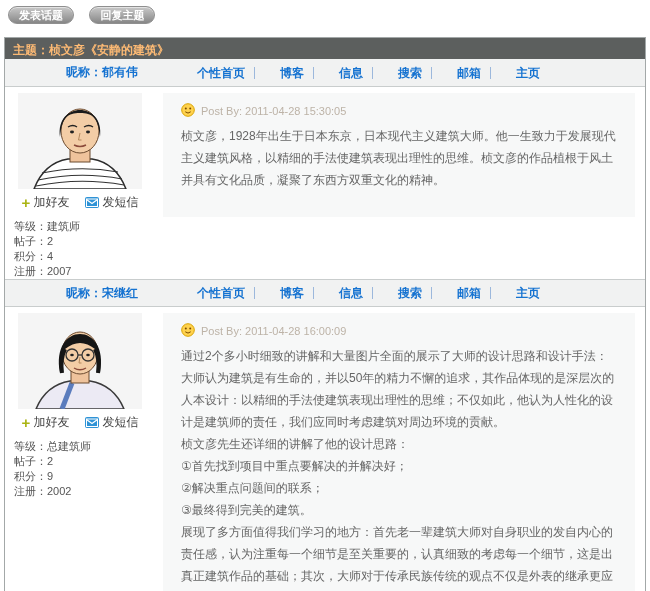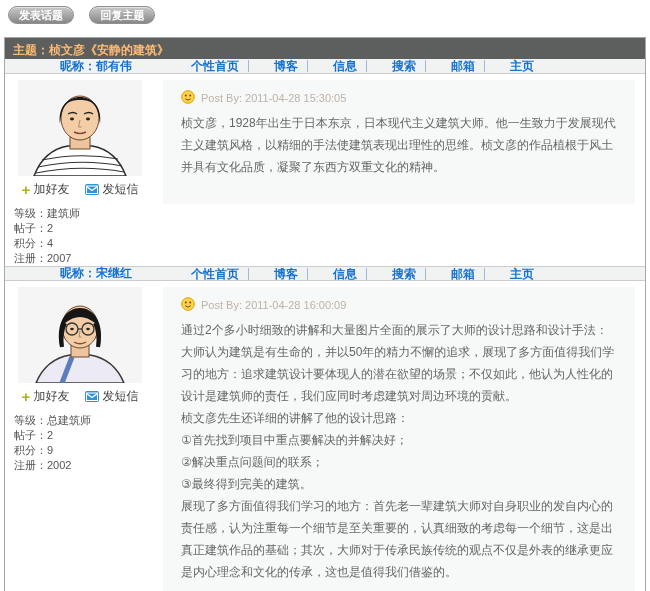--- a/index.html
+++ b/index.html
@@ -16,23 +16,24 @@
     border: 1px solid #8f8f8f; border-radius: 9px;
     box-shadow: inset 0 1px 0 rgba(255,255,255,.5);
     cursor: pointer;
   }
 
   
   .thread { margin: 0 4px; border: 1px solid #a3a8a8; background: #fff; }
   .topic-bar { background: #5c5f5e; color: #fdba74; font-size: 12px; font-weight: bold; padding: 4px 8px; height: 21px; }
 
   .post-header {
-    display: flex; align-items: center; height: 15px;
+    display: flex; align-items: center; height: 28px;
     background: #f1f2f2; border-bottom: 1px solid #c9cdcd;
     font-size: 12px;
+    padding-left: 6px;
   }
   .post + .post .post-header { border-top: 1px solid #c9cdcd; }
   .nickname { margin-left: 55px; width: 122px; color: #1673d1; font-weight: bold; }
   .user-nav { display: flex; align-items: flex-end; gap: 16px; }
   .user-nav a { color: #1673d1; font-weight: bold; text-decoration: none; padding: 0 9px; border-right: 1px solid #9cb8dc; line-height: 12px; cursor: pointer; }
   .user-nav a:last-child { border-right: none; }
 
   .post-body { display: flex; background: #fff; }
   .p1 .post-body { min-height: 162px; }
   .p2 .post-body { min-height: 297px; }
@@ -199,21 +200,21 @@
           <div class="post-meta">
             <svg width="14" height="14" viewBox="0 0 14 14">
               <circle cx="7" cy="7" r="6.3" fill="#ffd24d" stroke="#d9a300"></circle>
               <circle cx="4.8" cy="5.6" r="1" fill="#7a4a00"></circle>
               <circle cx="9.2" cy="5.6" r="1" fill="#7a4a00"></circle>
               <path d="M4.3,8.8 q2.7,2.6 5.4,0" stroke="#7a4a00" stroke-width="1" fill="none"></path>
             </svg>
             <span>Post By: 2011-04-28  16:00:09</span>
           </div>
           <div class="post-text">
-            <p>通过2个多小时细致的讲解和大量图片全面的展示了大师的设计思路和设计手法：大师认为建筑是有生命的，并以50年的精力不懈的追求，展现了多方面值得我们学习的地方：追求建筑设计要体现人的潜在欲望的场景；不仅如此，他认为人性化的设计是建筑师的责任，我们应同时考虑建筑对周边环境的贡献。</p>
+            <p>通过2个多小时细致的讲解和大量图片全面的展示了大师的设计思路和设计手法：大师认为建筑是有生命的，并以50年的精力不懈的追求，其作品体现的是深层次的人本设计：以精细的手法使建筑表现出理性的思维；不仅如此，他认为人性化的设计是建筑师的责任，我们应同时考虑建筑对周边环境的贡献。</p>
             <p>桢文彦先生还详细的讲解了他的设计思路：</p>
             <p>①首先找到项目中重点要解决的并解决好；</p>
             <p>②解决重点问题间的联系；</p>
             <p>③最终得到完美的建筑。</p>
             <p>展现了多方面值得我们学习的地方：首先老一辈建筑大师对自身职业的发自内心的责任感，认为注重每一个细节是至关重要的，认真细致的考虑每一个细节，这是出真正建筑作品的基础；其次，大师对于传承民族传统的观点不仅是外表的继承更应是内心理念和文化的传承，这也是值得我们借鉴的。</p>
           </div>
         </div>
       </div>
     </div>
   </div>

